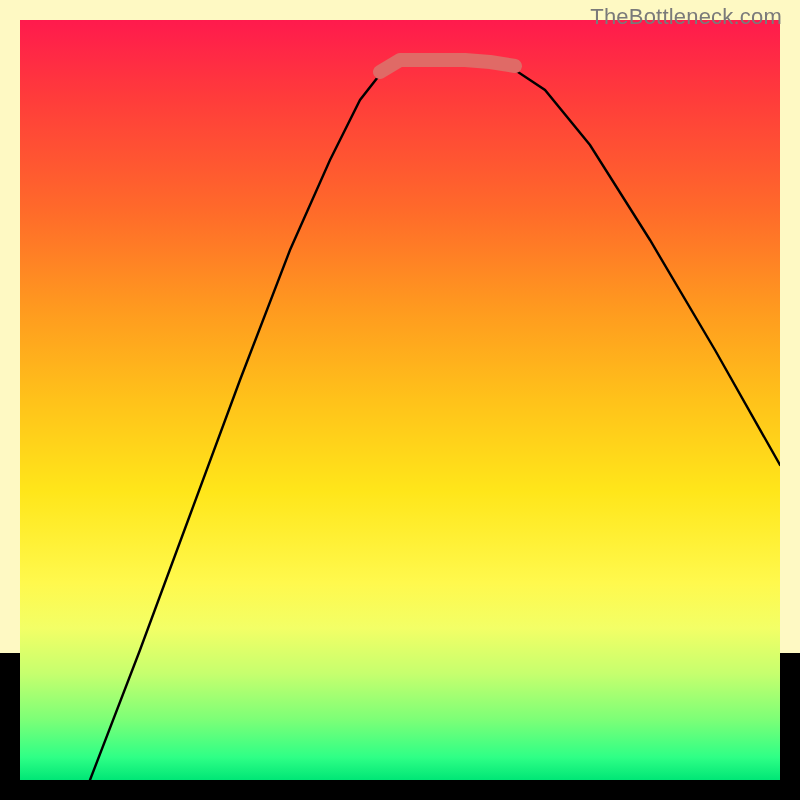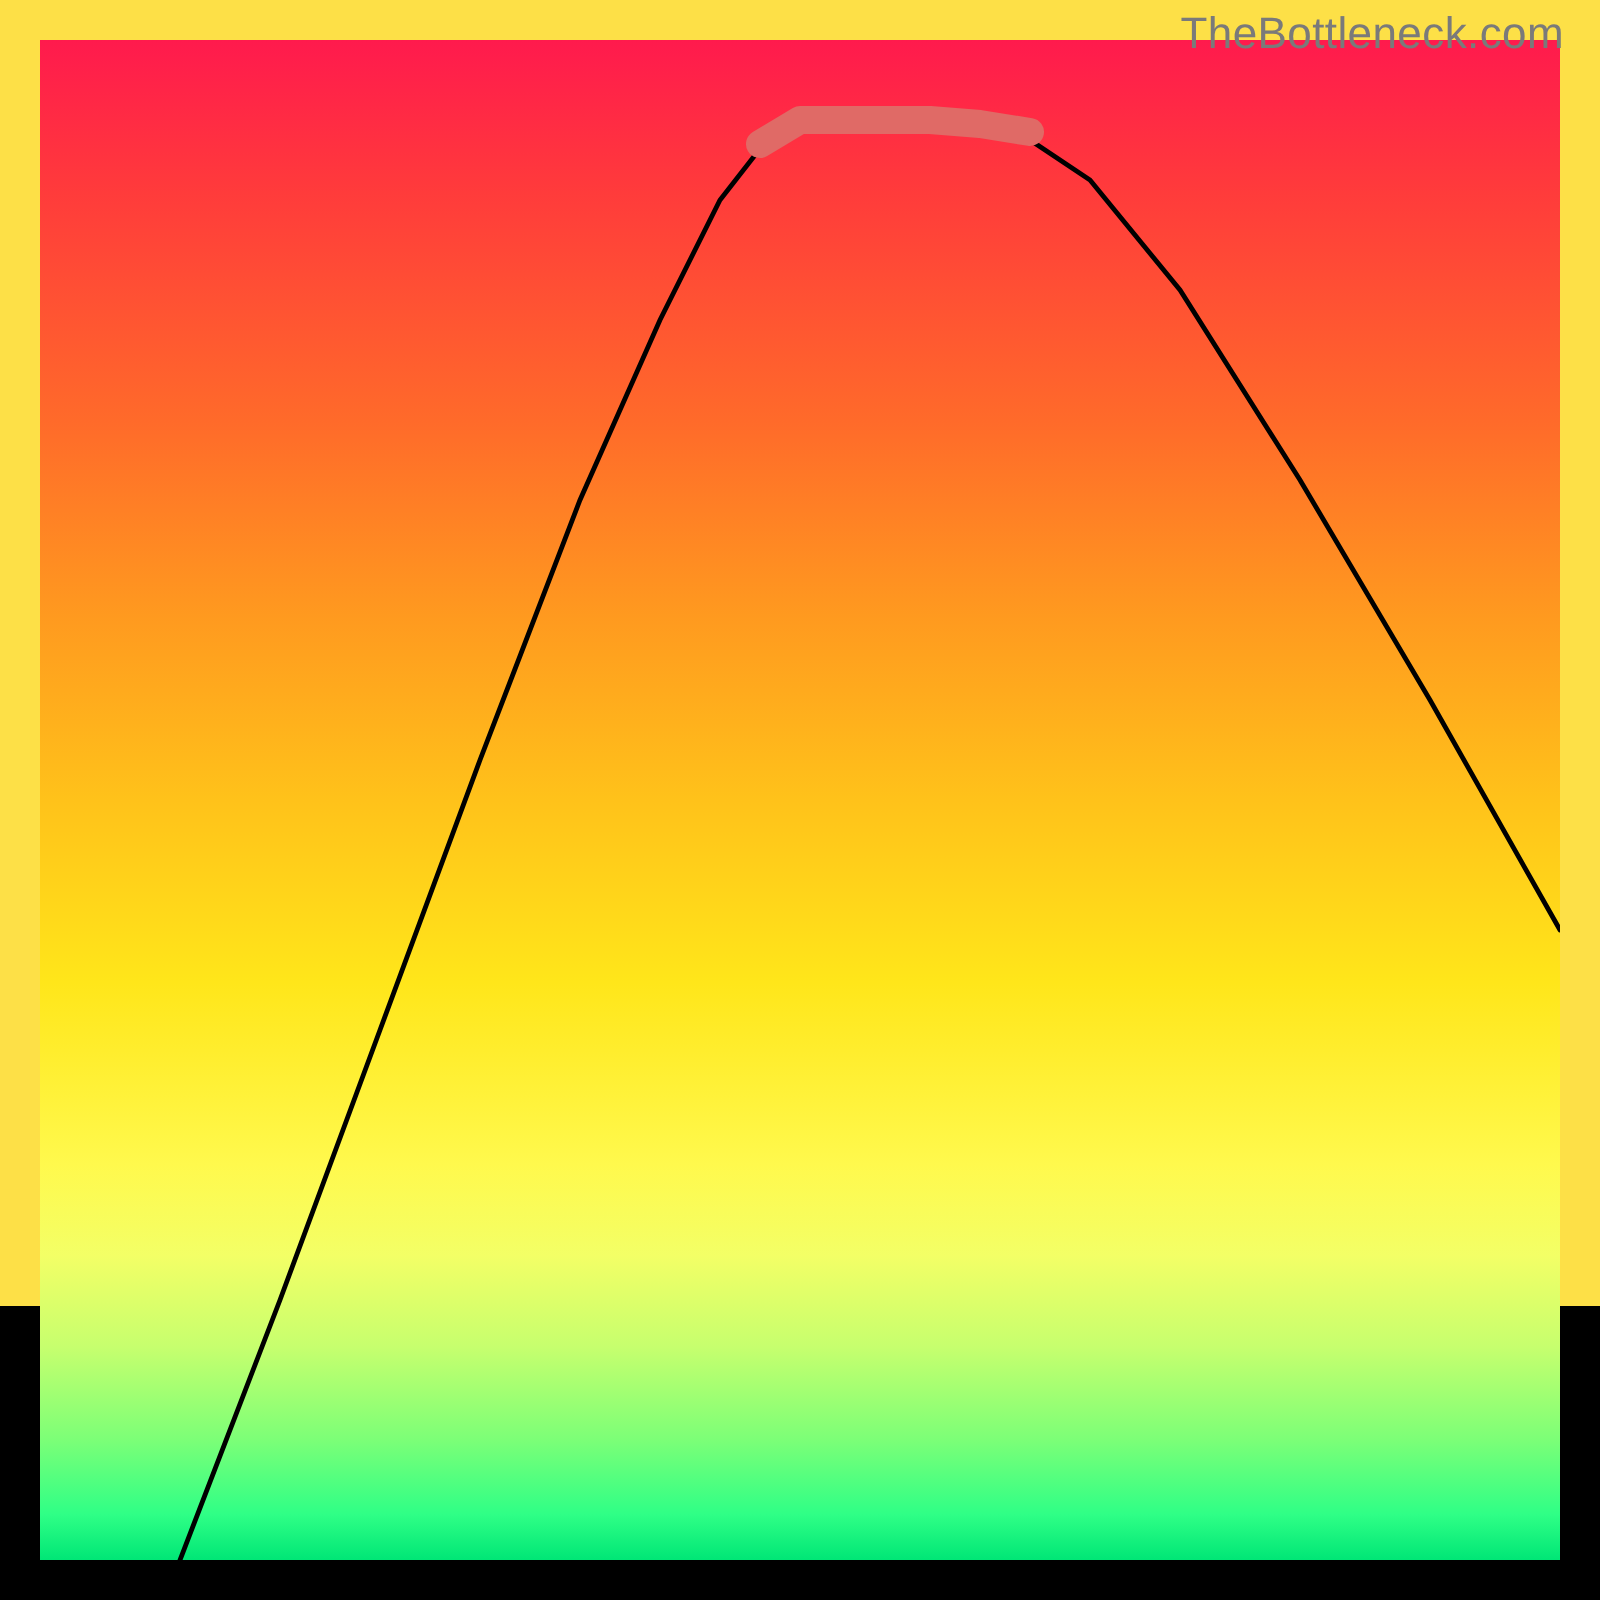--- a/index.html
+++ b/index.html
@@ -8,21 +8,21 @@
     width: 800px;
     height: 800px;
     background: #000;
     font-family: Arial, Helvetica, sans-serif;
     overflow: hidden;
   }
   .stage {
     position: relative;
     width: 800px;
     height: 653px;
-    background: #fde047;
+    background: #fef9c3;
   }
   .plot {
     position: absolute;
     left: 20px;
     top: 20px;
     width: 760px;
     height: 760px;
     background: linear-gradient(to bottom,
       #ff1a4d 0%,
       #ff3b3b 10%,

